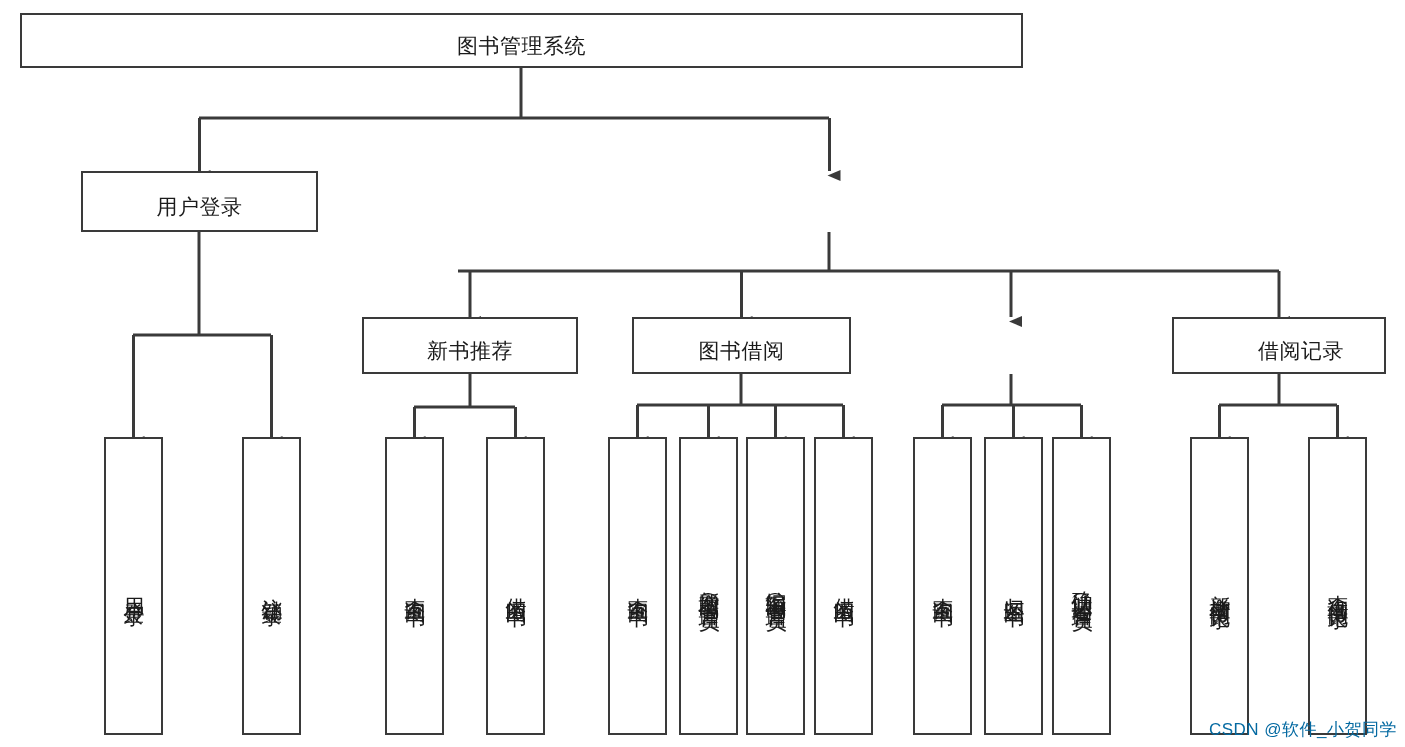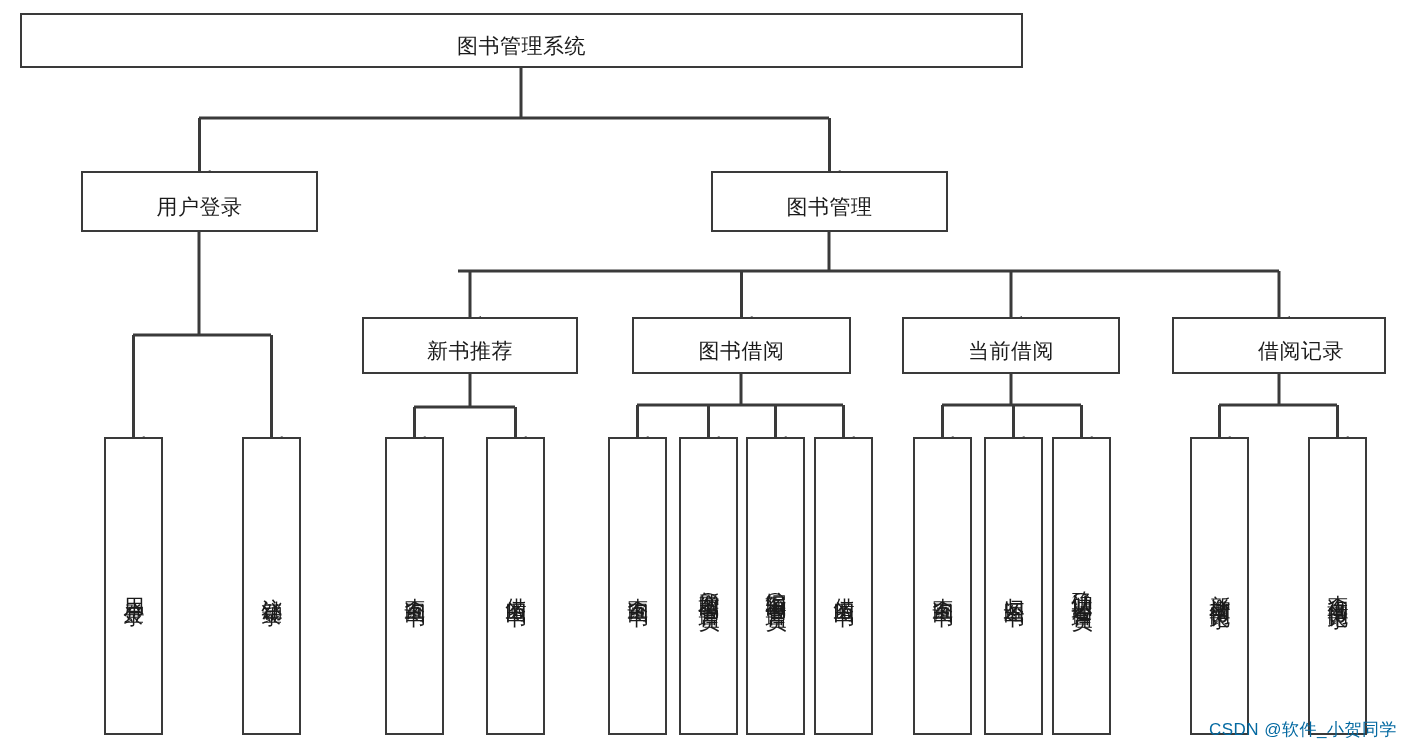--- a/index.html
+++ b/index.html
@@ -123,32 +123,26 @@
       </g>
   </svg>
 
   <div class="node h" style="left: 20px; top: 13px; width: 1003px; height: 55px;">
     <span class="hlabel">图书管理系统</span>
   </div>
 
   <div class="node h" style="left: 81px; top: 171px; width: 237px; height: 61px;">
     <span class="hlabel">用户登录</span>
   </div>
-  <div class="node h" style="left: 711px; top: 171px; width: 237px; height: 61px;">
-    <span class="hlabel">图书管理</span>
-  </div>
 
   <div class="node h" style="left: 632px; top: 317px; width: 219px; height: 57px;">
     <span class="hlabel">图书借阅</span>
   </div>
   <div class="node h" style="left: 362px; top: 317px; width: 216px; height: 57px;">
     <span class="hlabel">新书推荐</span>
-  </div>
-  <div class="node h" style="left: 902px; top: 317px; width: 218px; height: 57px;">
-    <span class="hlabel">当前借阅</span>
   </div>
   <div class="node h" style="left: 1172px; top: 317px; width: 214px; height: 57px; padding-left: 44px;">
     <span class="hlabel">借阅记录</span>
   </div>
 
   <div class="node v" style="left: 104px; top: 437px; width: 59px; height: 298px;">
     <span class="vlabel">用户登录</span>
   </div>
   <div class="node v" style="left: 242px; top: 437px; width: 59px; height: 298px;">
     <span class="vlabel">注销登录</span>

